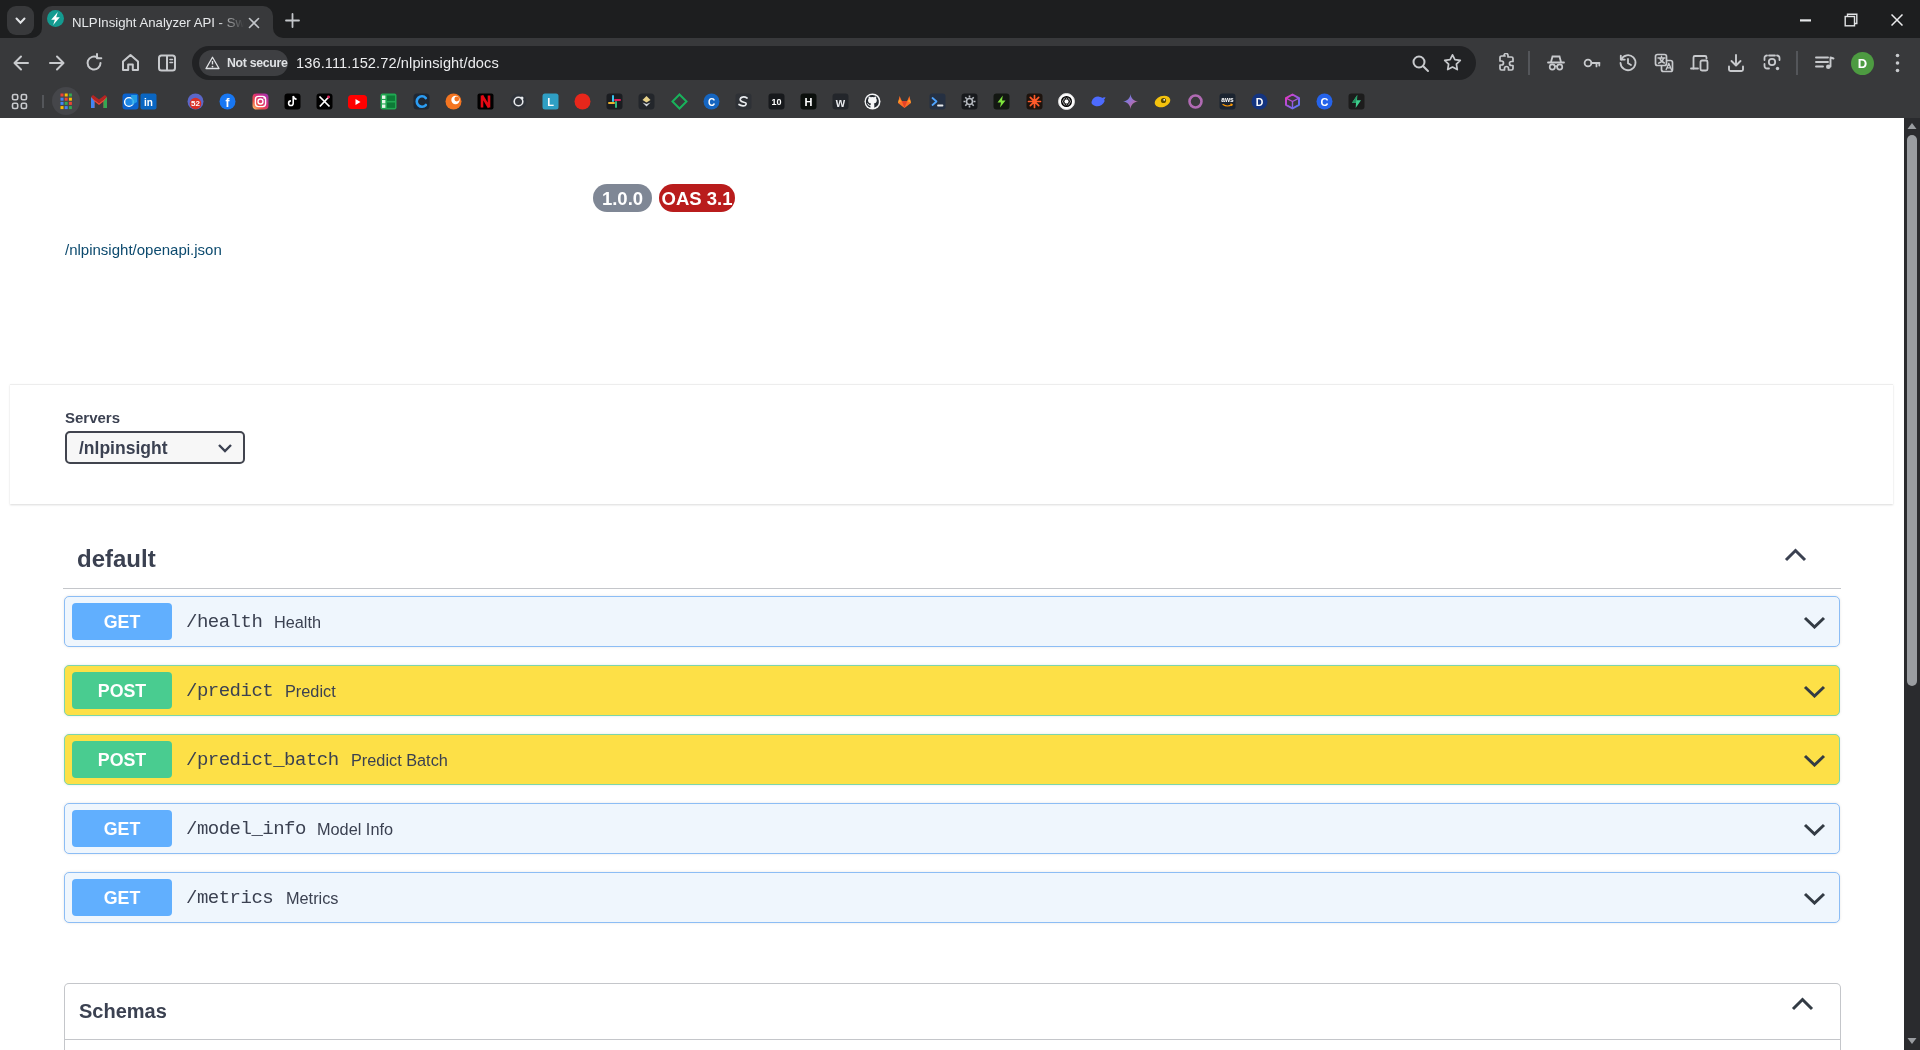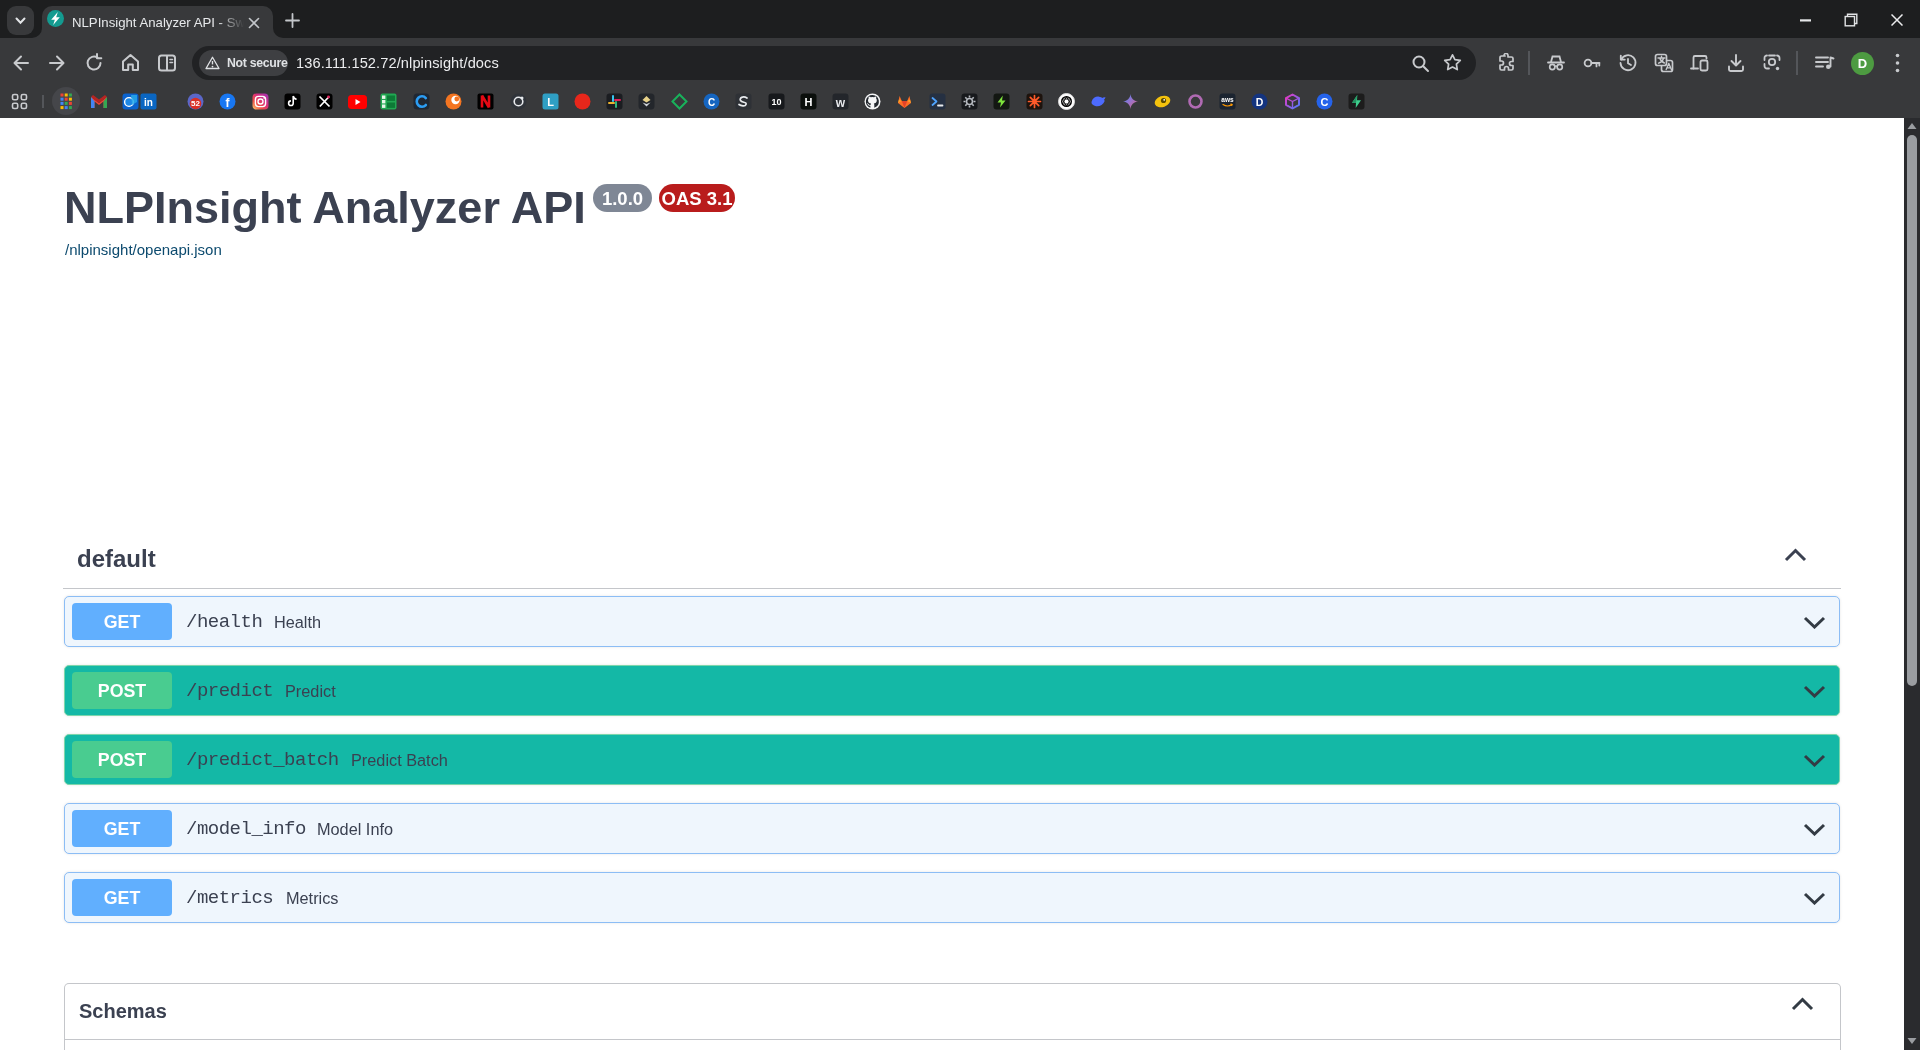--- a/index.html
+++ b/index.html
@@ -44,21 +44,21 @@
 #scheme { position:absolute; left:10px; top:266px; width:1883px; height:120px; background:#fff; box-shadow:0 1px 2px 0 rgba(0,0,0,.15); border-top:1px solid rgba(0,0,0,.07); }
 #servers-label { position:absolute; left:55px; top:24px; font-size:15px; font-weight:bold; color:#3b4151; }
 #server-select { position:absolute; left:55px; top:46px; width:180px; height:33px; border:2px solid #41444e; border-radius:5px; background:#f7f7f7; }
 #server-select span { position:absolute; left:12px; top:5px; font-size:17.5px; font-weight:bold; color:#3b4151; }
 
 #tag-default { position:absolute; left:77px; top:427px; font-size:24px; font-weight:bold; color:#3b4151; }
 #tag-border { position:absolute; left:63px; top:470px; width:1778px; height:1px; background:rgba(59,65,81,.3); }
 
 .opblock { position:absolute; left:64px; width:1776px; height:51px; border-radius:5px; }
 .opblock.get { background:#eff6fd; border:1px solid #8cbdf5; box-shadow:0 0 3px rgba(0,0,0,.10); }
-.opblock.post { background:#14b8a6; border:1px solid #7cd6ab; box-shadow:0 0 3px rgba(0,0,0,.10); }
+.opblock.post { background:#fde047; border:1px solid #7cd6ab; box-shadow:0 0 3px rgba(0,0,0,.10); }
 .opmethod { position:absolute; left:7px; top:6px; width:100px; height:37px; border-radius:4px; color:#fff; font-weight:bold; font-size:17.8px; text-align:center; line-height:38px; }
 .get .opmethod { background:#61affe; }
 .post .opmethod { background:#49cc90; }
 .oppath { position:absolute; left:121px; top:0; height:49px; line-height:50px; font-family:"Liberation Mono", monospace; font-weight:normal; font-size:19px; letter-spacing:-0.5px; color:#3b4151; }
 .opsumm { position:absolute; top:0; height:49px; line-height:50px; font-size:16.3px; color:#3b4151; }
 
 #schemas-box { position:absolute; left:64px; top:865px; width:1777px; height:200px; border:1px solid rgba(59,65,81,.3); border-radius:5px; background:#fff; }
 #schemas-box h4 { position:absolute; left:14px; top:16px; font-size:20px; font-weight:bold; color:#3b4151; }
 #schemas-border { position:absolute; left:0px; top:55px; width:1775px; height:1px; background:rgba(59,65,81,.3); }
 </style>
@@ -432,25 +432,33 @@
         <text x="8.5" y="12.8" font-size="11" font-weight="bold" fill="#fff" text-anchor="middle" font-family="Liberation Sans">C</text>
       </svg></div>
   <div class="bm" style="left:1347.5px;"><svg width="17" height="17" viewBox="0 0 17 17">
         <rect x="0.5" y="0.5" width="16" height="16" rx="3" fill="#1c1c1c"></rect>
         <path d="M9.3 2 L4 9.8 h4 L7.7 15 L13 7.2 H9 Z" fill="#3ecf8e"></path>
         <path d="M9.3 2 L4 9.8 h4 Z" fill="#249361"></path>
       </svg></div>
 </div>
 
 <div id="page">
-  <h1 class="title">NLPInsight Analyzer API</h1>
   <div class="pill" id="pill-ver">1.0.0</div>
   <div class="pill" id="pill-oas">OAS 3.1</div>
   <div id="apilink">/nlpinsight/openapi.json</div>
 
+  <div id="scheme">
+    <div id="servers-label">Servers</div>
+    <div id="server-select">
+        <span>/nlpinsight</span>
+      <svg class="abs" style="left:150px;top:10px;" width="16" height="10" viewBox="0 0 16 10">
+          <path d="M2 2 L8 8 L14 2" stroke="#3b4151" stroke-width="2.4" fill="none"></path>
+        </svg>
+    </div>
+  </div>
 
   <div id="tag-default">default</div>
   <svg class="abs" style="left:1784px;top:430px;" width="23" height="14" viewBox="0 0 23 14">
       <path d="M2 12 L11.5 2.5 L21 12" stroke="#3b4151" stroke-width="3" fill="none"></path>
     </svg>
   <div id="tag-border"></div>
 
   <div class="opblock get" style="top:478px;">
     <div class="opmethod">GET</div>
     <div class="oppath">/health</div>

